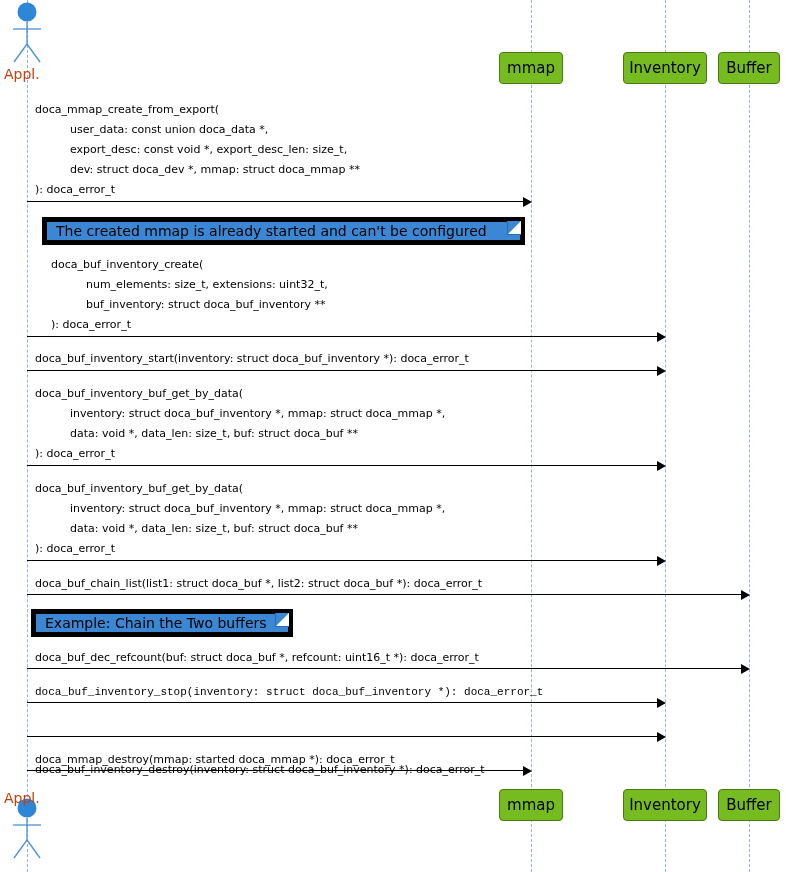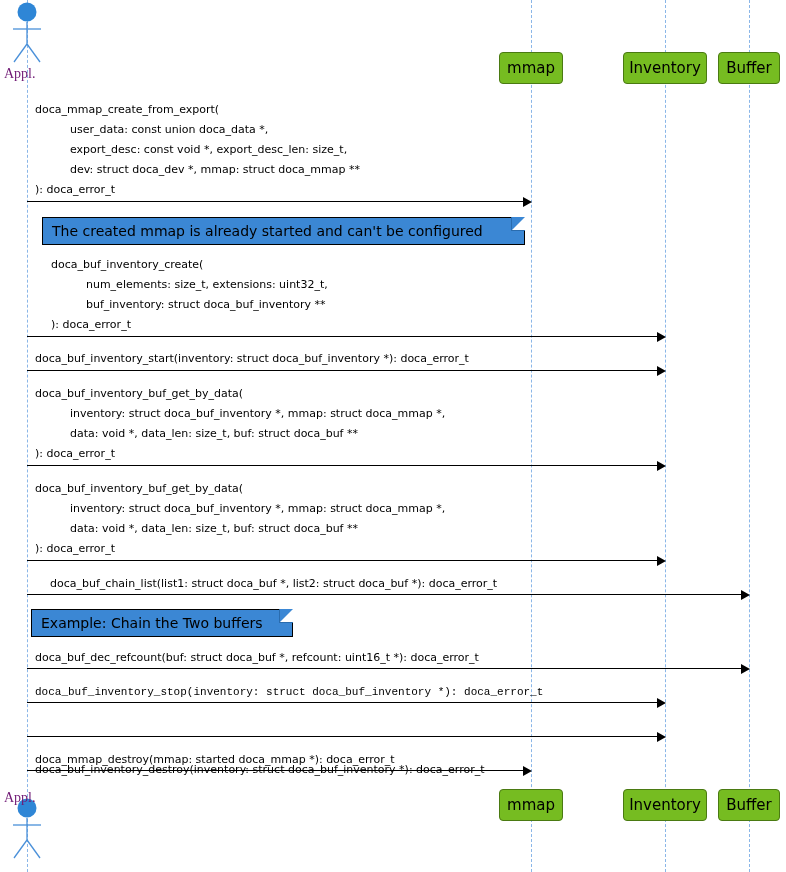--- a/index.html
+++ b/index.html
@@ -43,23 +43,22 @@
   }
   
   .actor {
     position: absolute;
     width: 46px;
     height: 60px;
   }
   .actor-label {
     position: absolute;
     font-size: 14px;
-    color: #701a75;
+    color: #c2410c;
     white-space: nowrap;
-    font-family: Liberation Serif, serif;
   }
   
   .msg {
     position: absolute;
   }
   .msg-text {
     position: absolute;
     font-size: 11px;
     line-height: 20px;
     color: #000000;
@@ -76,21 +75,21 @@
     height: 0;
     border-top: 5px solid transparent;
     border-bottom: 5px solid transparent;
     border-left: 9px solid #000000;
   }
   
   .note {
     position: absolute;
     box-sizing: border-box;
     background: #3b87d4;
-    border: 1px solid #000000;
+    border: 5px solid #000000;
     color: #000000;
     font-size: 14px;
     line-height: 1;
     display: flex;
     align-items: center;
     padding-left: 9px;
     white-space: nowrap;
   }
   .note-fold {
     position: absolute;
@@ -202,21 +201,21 @@
       </div>
       <div class="msg">
         <div class="msg-text" style="left: 35px; top: 479px;">doca_buf_inventory_buf_get_by_data(
           inventory: struct doca_buf_inventory *, mmap: struct doca_mmap *,
           data: void *, data_len: size_t, buf: struct doca_buf **
 ): doca_error_t</div>
         <div class="msg-line" style="left: 27px; top: 560px; width: 631px;"></div>
         <div class="msg-arrowhead" style="left: 657px; top: 556px;"></div>
       </div>
       <div class="msg">
-        <div class="msg-text" style="left: 50px; top: 574px; text-align: center;">doca_buf_chain_list(list1: struct doca_buf *, list2: struct doca_buf *): doca_error_t</div>
+        <div class="msg-text" style="left: 35px; top: 574px; text-align: center;">doca_buf_chain_list(list1: struct doca_buf *, list2: struct doca_buf *): doca_error_t</div>
         <div class="msg-line" style="left: 27px; top: 594px; width: 715px;"></div>
         <div class="msg-arrowhead" style="left: 741px; top: 590px;"></div>
       </div>
       <div class="msg">
         <div class="msg-text" style="left: 35px; top: 648px;">doca_buf_dec_refcount(buf: struct doca_buf *, refcount: uint16_t *): doca_error_t</div>
         <div class="msg-line" style="left: 27px; top: 668px; width: 715px;"></div>
         <div class="msg-arrowhead" style="left: 741px; top: 664px;"></div>
       </div>
       <div class="msg">
         <div class="msg-text" style="left: 35px; top: 682px; font-family: Liberation Mono, monospace;">doca_buf_inventory_stop(inventory: struct doca_buf_inventory *): doca_error_t</div>

